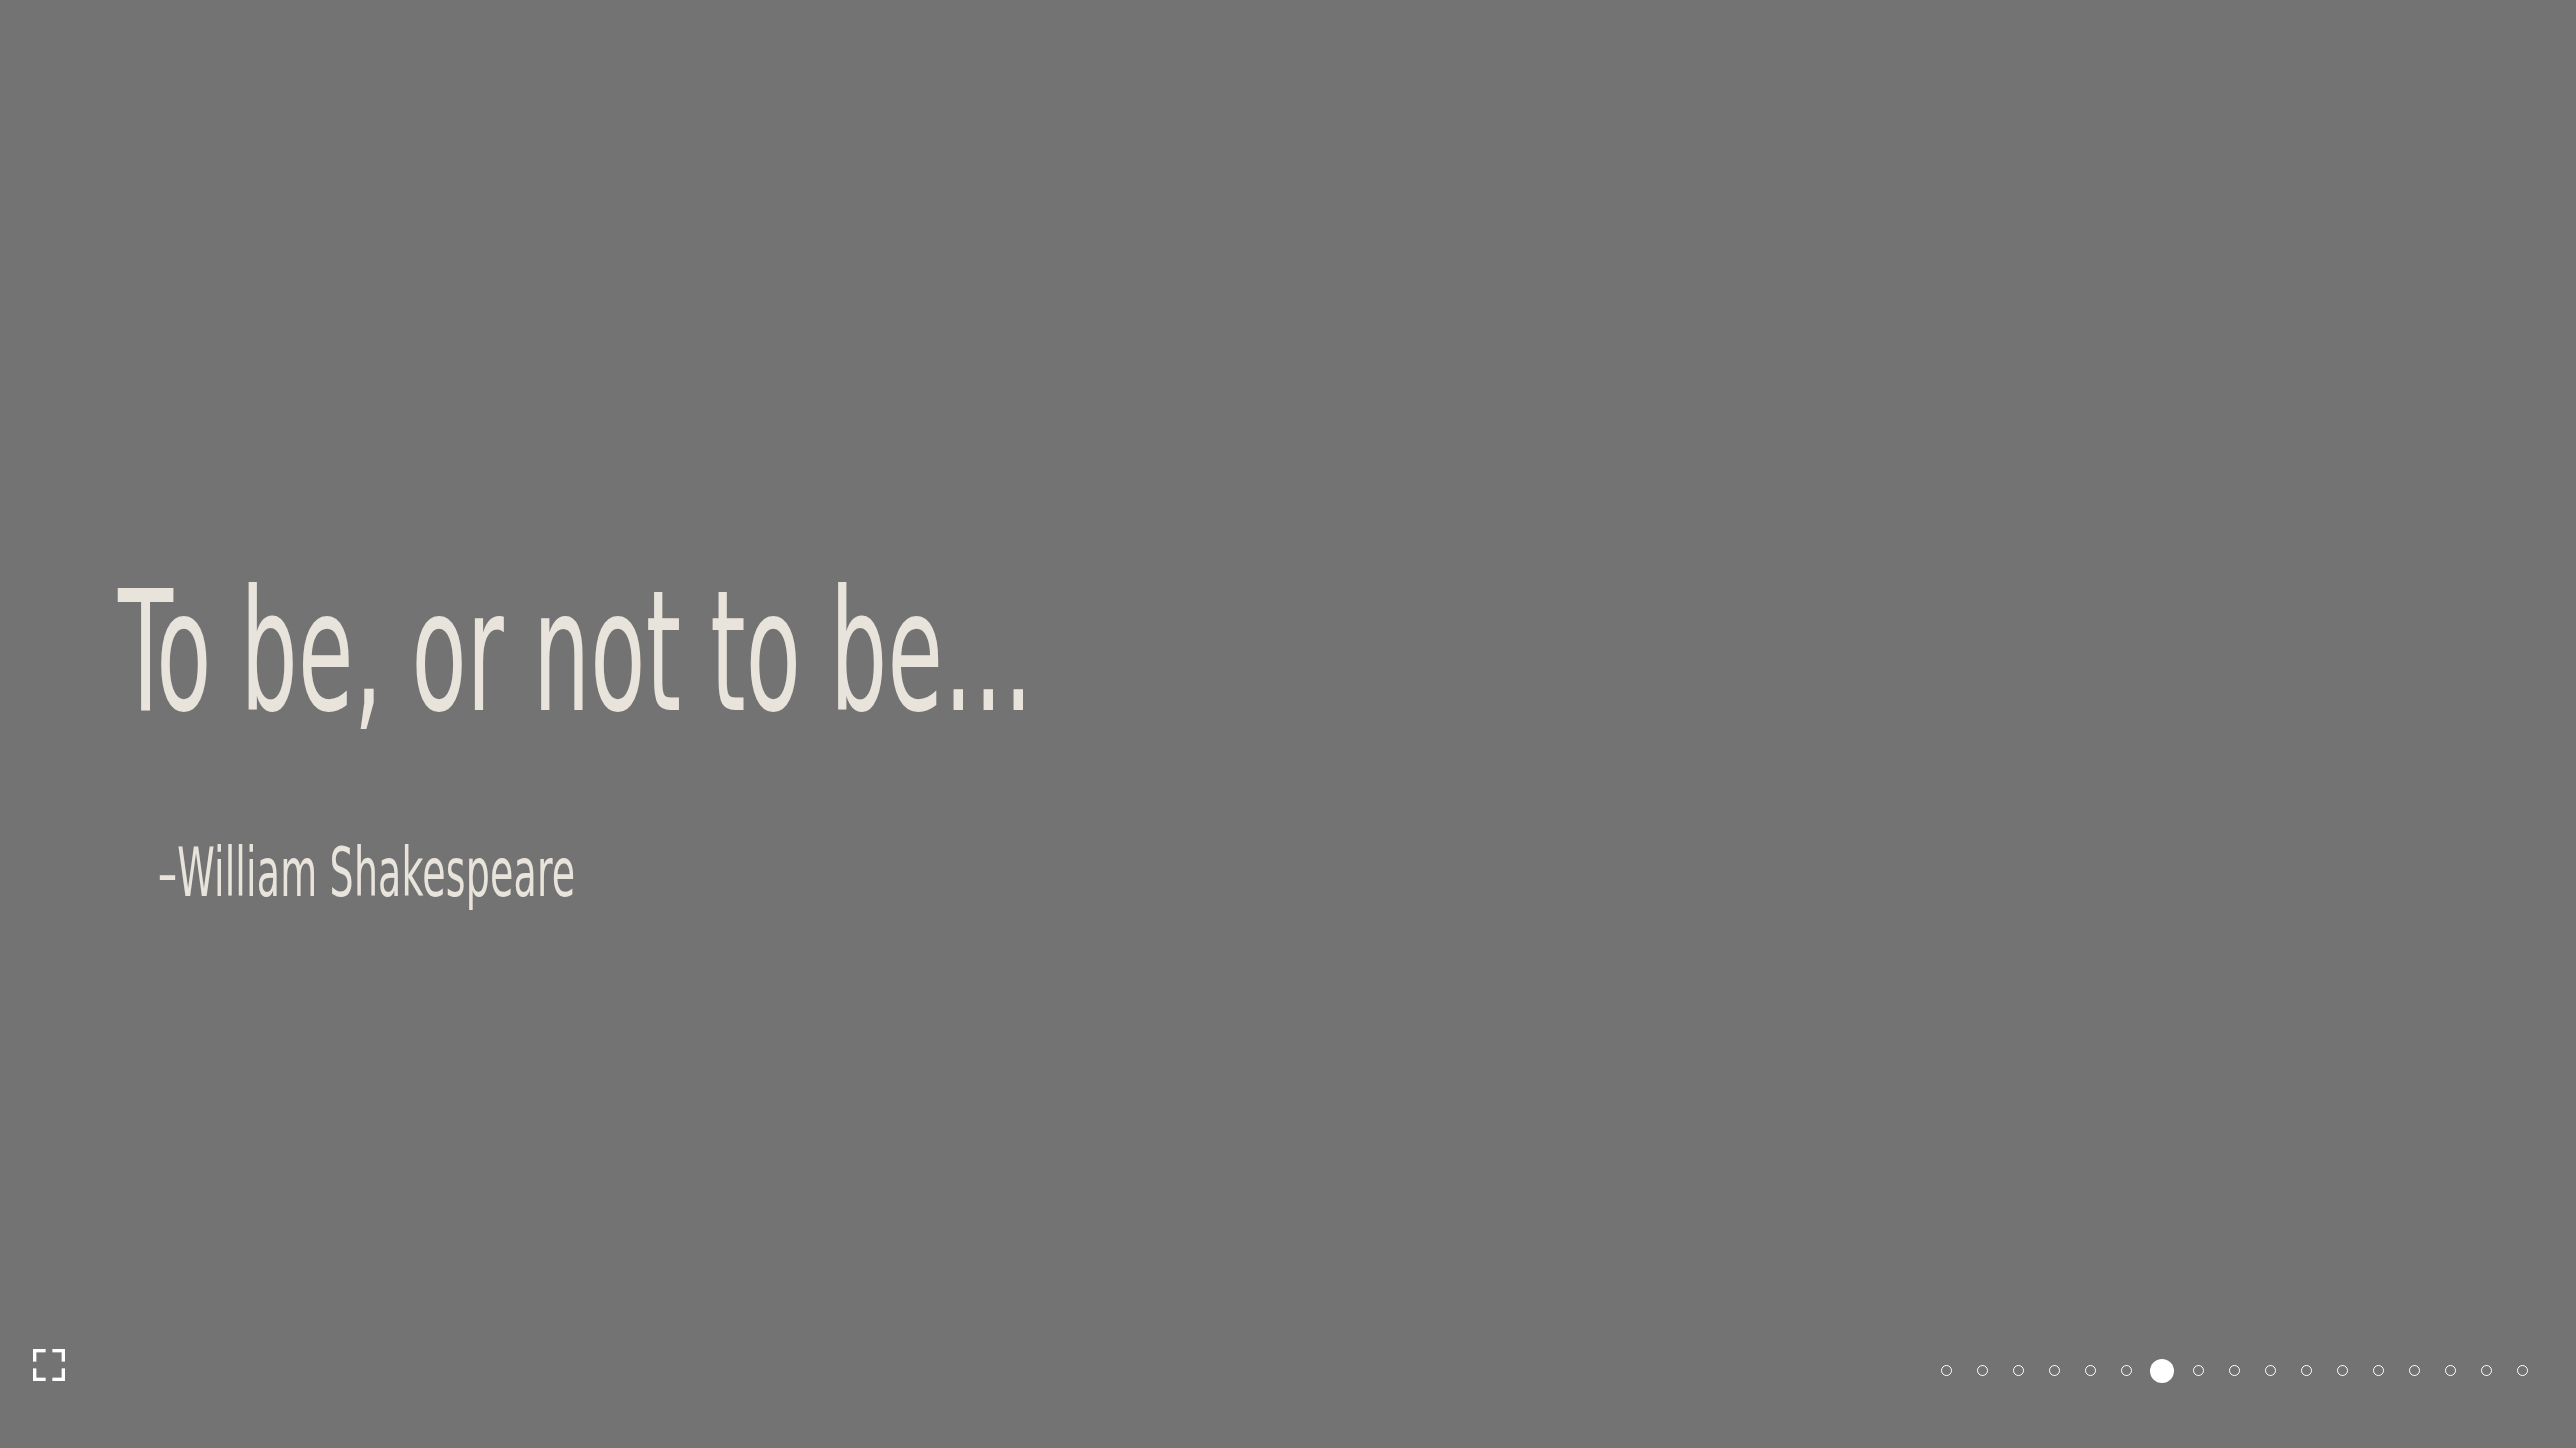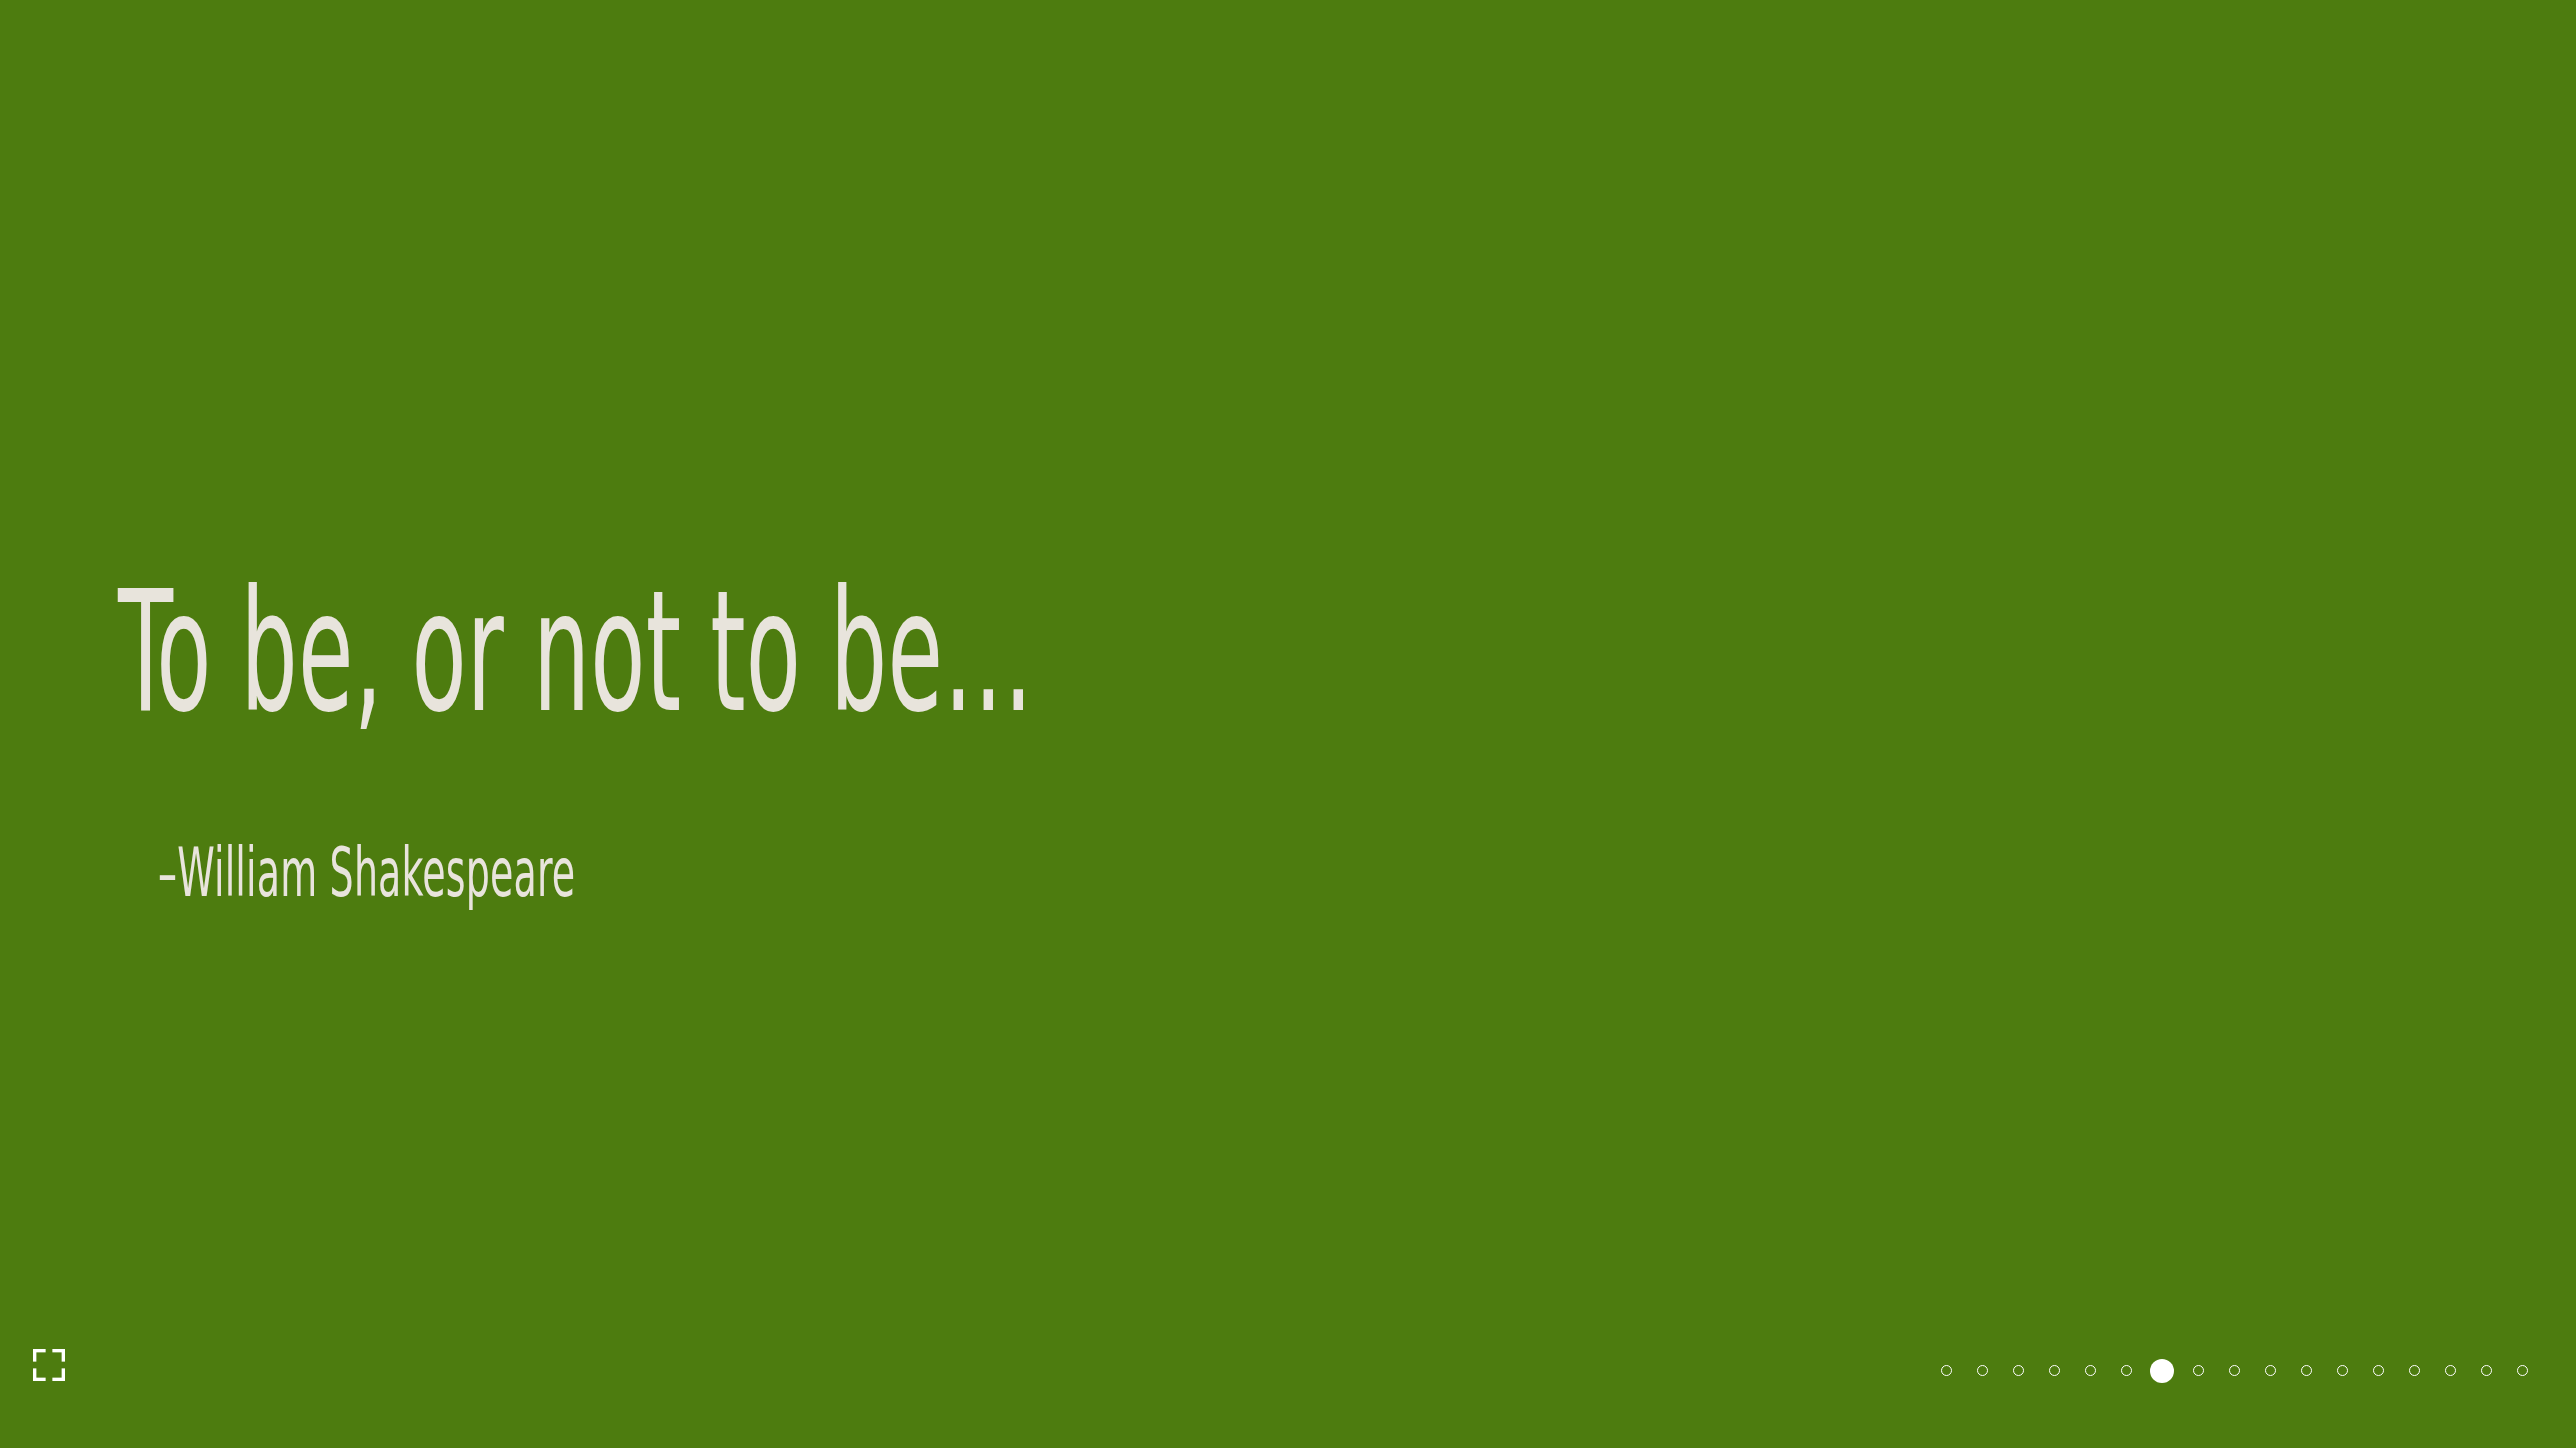--- a/index.html
+++ b/index.html
@@ -6,21 +6,21 @@
   html, body {
     margin: 0;
     padding: 0;
     background: #232b52;
   }
 
   .slide-root {
     position: relative;
     width: 2576px;
     height: 1448px;
-    background: #4d7c0f;
+    background: #737373;
     overflow: hidden;
     font-family: "Liberation Sans", "DejaVu Sans", sans-serif;
     -webkit-font-smoothing: antialiased;
   }
 
   
   .slide-content {
     position: absolute;
     left: 0;
     top: 0;

